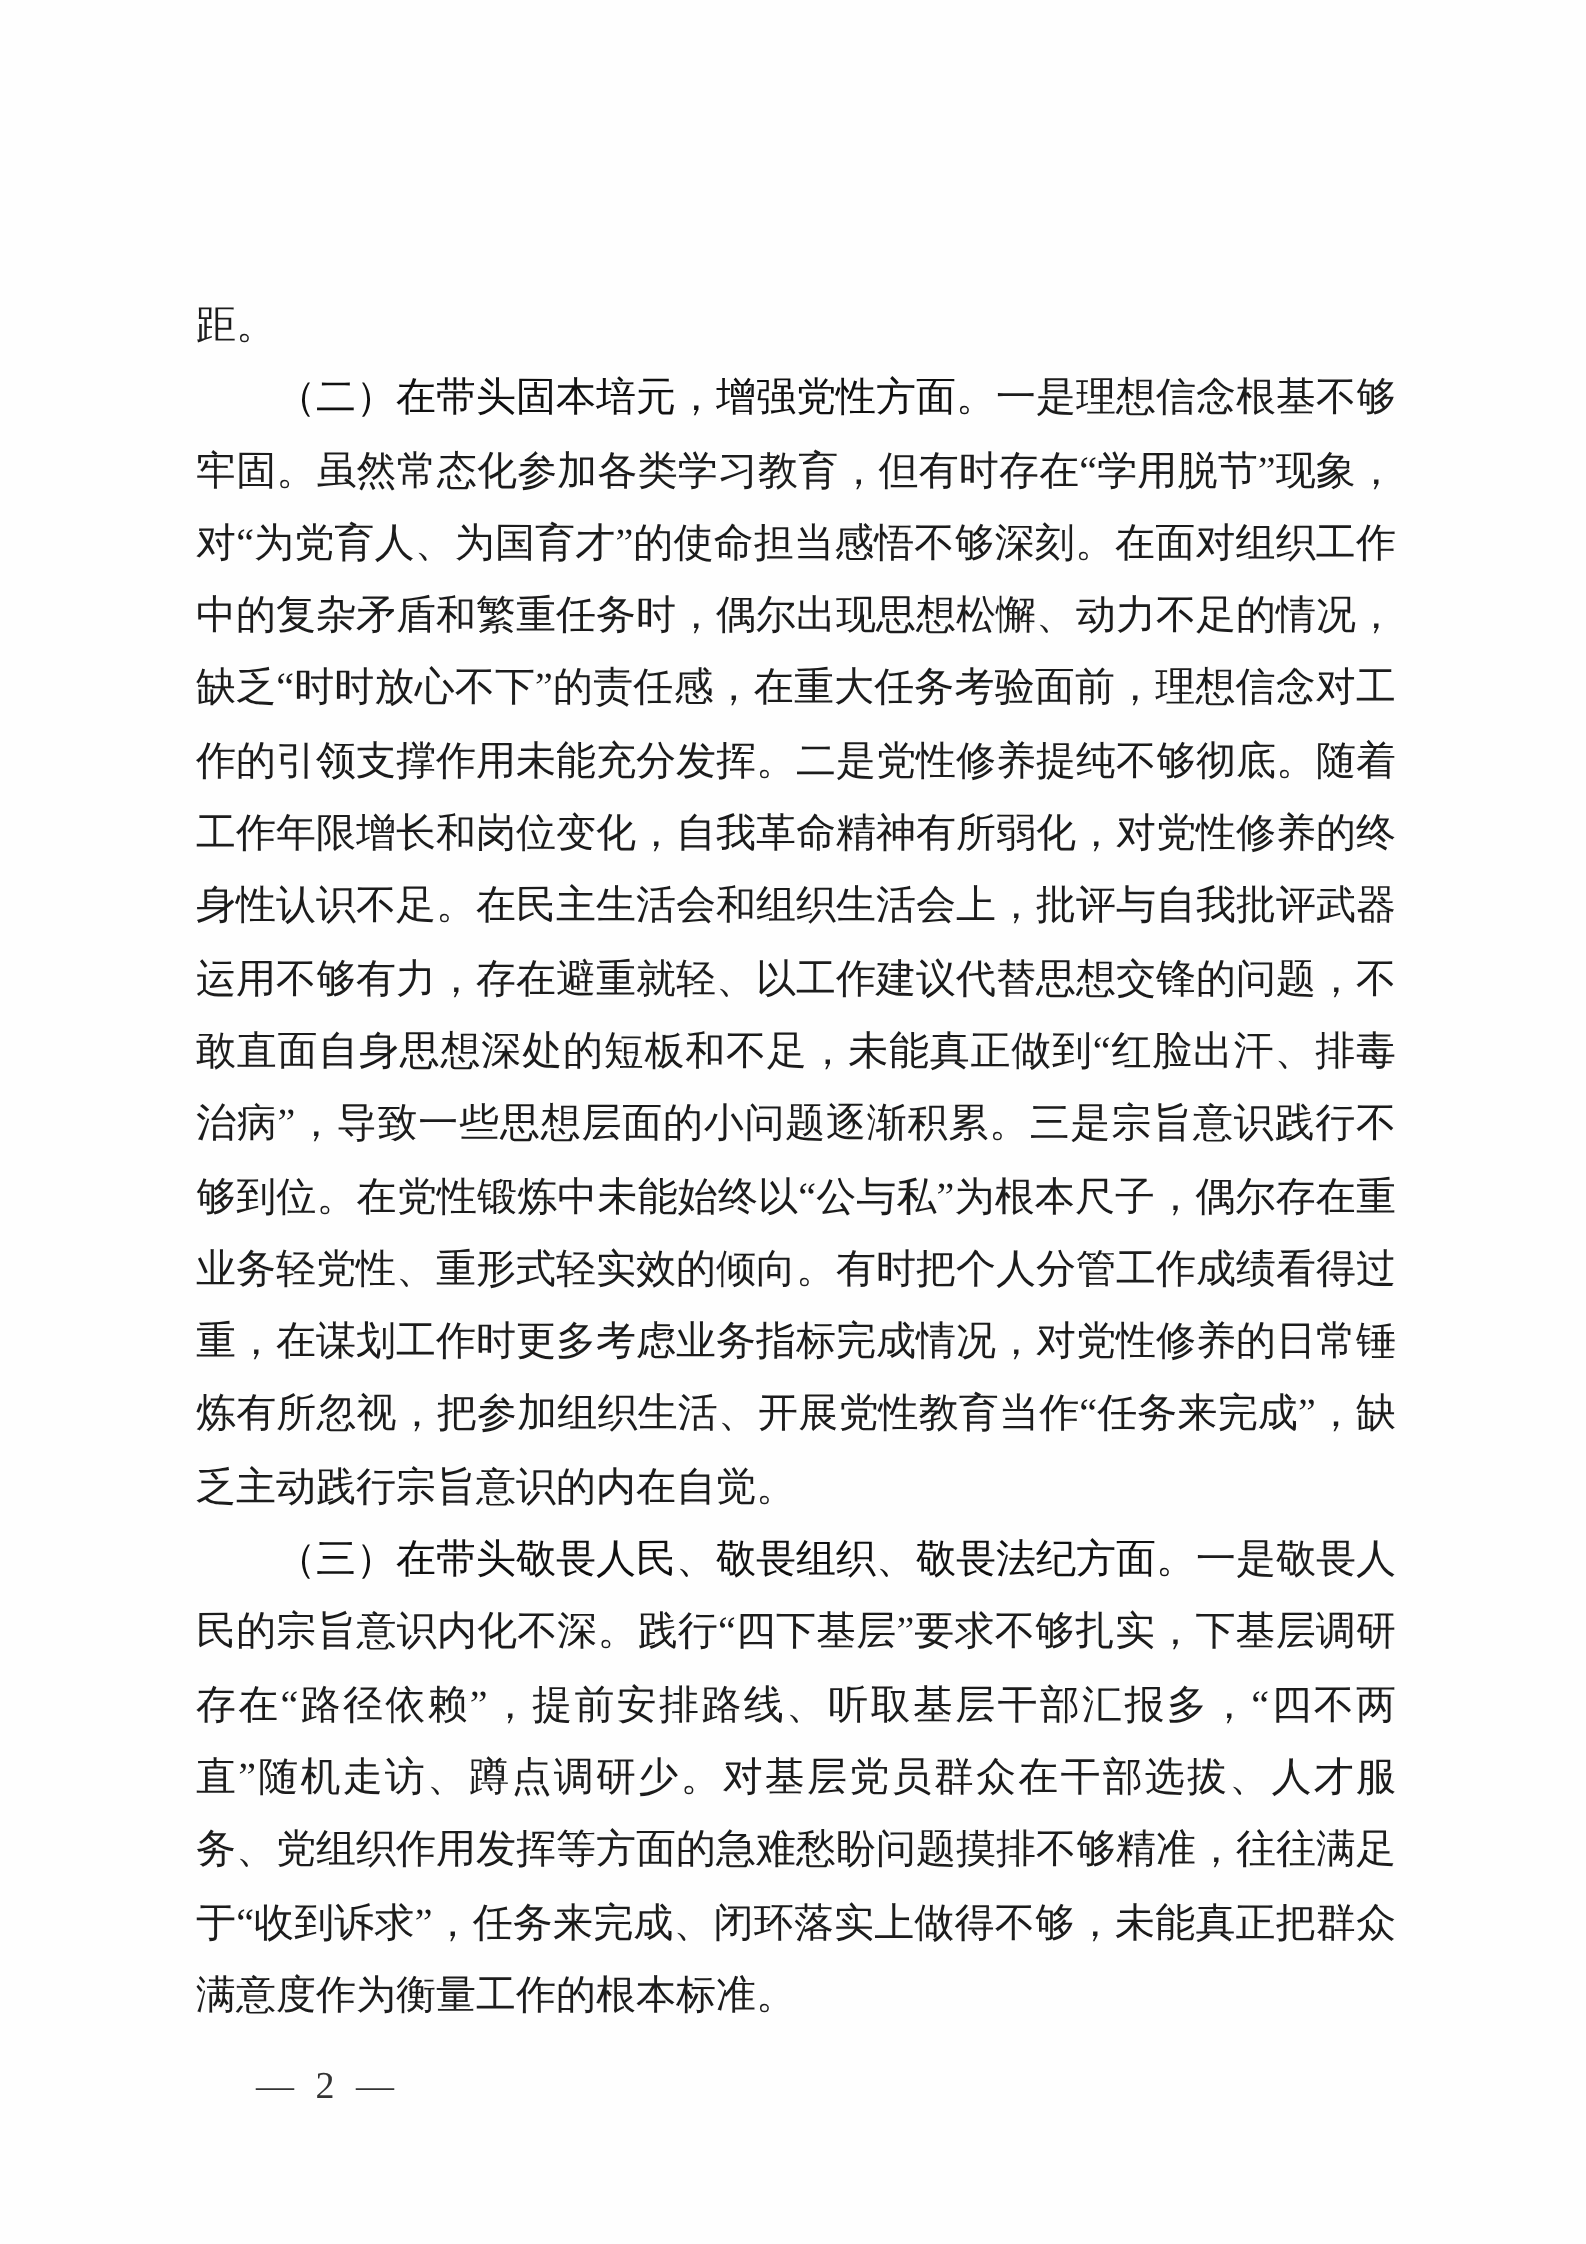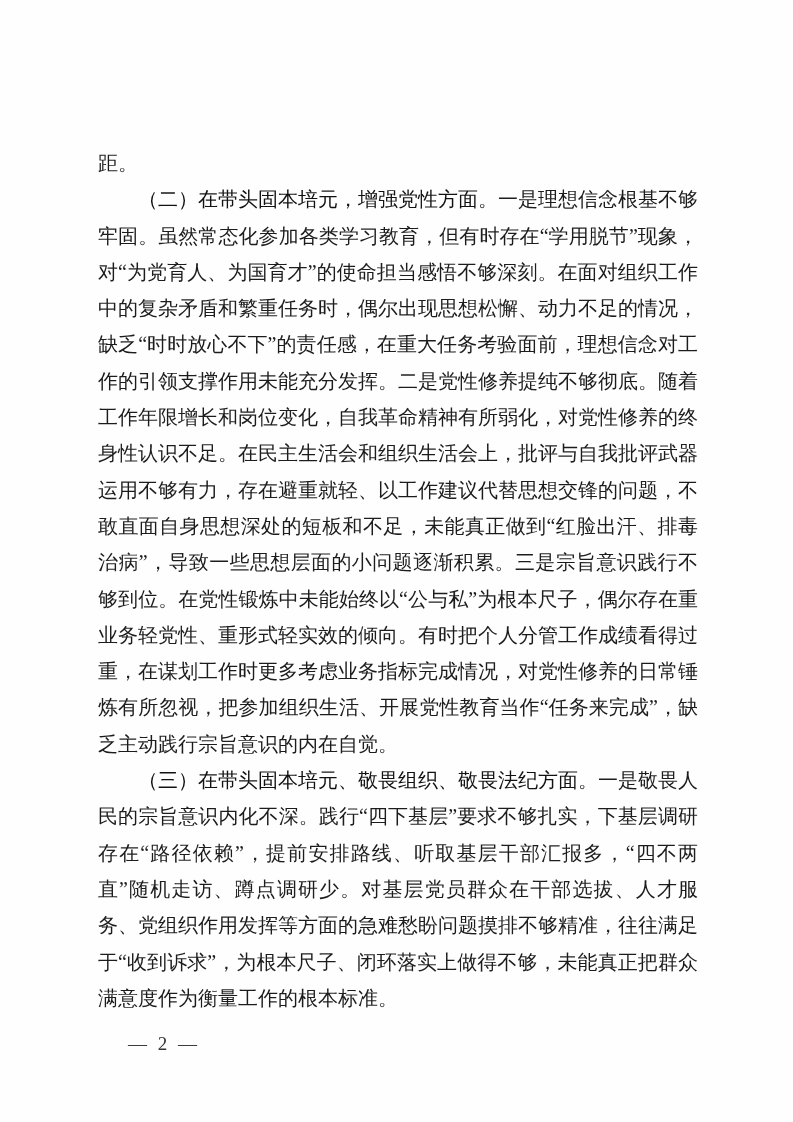--- a/index.html
+++ b/index.html
@@ -52,19 +52,19 @@
 <body>
 
 <div class="page">
 
   <div class="doc-body">
 
     <p class="para continuation"><span>距。</span></p>
 
     <p class="para"><span class="section-heading">（二）在带头固本培元，增强党性方面。</span><span>一是理想信念根基不够牢固。虽然常态化参加各类学习教育，但有时存在“学用脱节”现象，对“为党育人、为国育才”的使命担当感悟不够深刻。在面对组织工作中的复杂矛盾和繁重任务时，偶尔出现思想松懈、动力不足的情况，缺乏“时时放心不下”的责任感，在重大任务考验面前，理想信念对工作的引领支撑作用未能充分发挥。二是党性修养提纯不够彻底。随着工作年限增长和岗位变化，自我革命精神有所弱化，对党性修养的终身性认识不足。在民主生活会和组织生活会上，批评与自我批评武器运用不够有力，存在避重就轻、以工作建议代替思想交锋的问题，不敢直面自身思想深处的短板和不足，未能真正做到“红脸出汗、排毒治病”，导致一些思想层面的小问题逐渐积累。三是宗旨意识践行不够到位。在党性锻炼中未能始终以“公与私”为根本尺子，偶尔存在重业务轻党性、重形式轻实效的倾向。有时把个人分管工作成绩看得过重，在谋划工作时更多考虑业务指标完成情况，对党性修养的日常锤炼有所忽视，把参加组织生活、开展党性教育当作“任务来完成”，缺乏主动践行宗旨意识的内在自觉。</span></p>
 
-    <p class="para"><span class="section-heading">（三）在带头固本培元、敬畏组织、敬畏法纪方面。</span><span>一是敬畏人民的宗旨意识内化不深。践行“四下基层”要求不够扎实，下基层调研存在“路径依赖”，提前安排路线、听取基层干部汇报多，“四不两直”随机走访、蹲点调研少。对基层党员群众在干部选拔、人才服务、党组织作用发挥等方面的急难愁盼问题摸排不够精准，往往满足于“收到诉求”，为根本尺子、闭环落实上做得不够，未能真正把群众满意度作为衡量工作的根本标准。</span></p>
+    <p class="para"><span class="section-heading">（三）在带头敬畏人民、敬畏组织、敬畏法纪方面。</span><span>一是敬畏人民的宗旨意识内化不深。践行“四下基层”要求不够扎实，下基层调研存在“路径依赖”，提前安排路线、听取基层干部汇报多，“四不两直”随机走访、蹲点调研少。对基层党员群众在干部选拔、人才服务、党组织作用发挥等方面的急难愁盼问题摸排不够精准，往往满足于“收到诉求”，任务来完成、闭环落实上做得不够，未能真正把群众满意度作为衡量工作的根本标准。</span></p>
 
   </div>
 
   <div class="page-footer">— 2 —</div>
 
 </div>
 
 </body></html>

